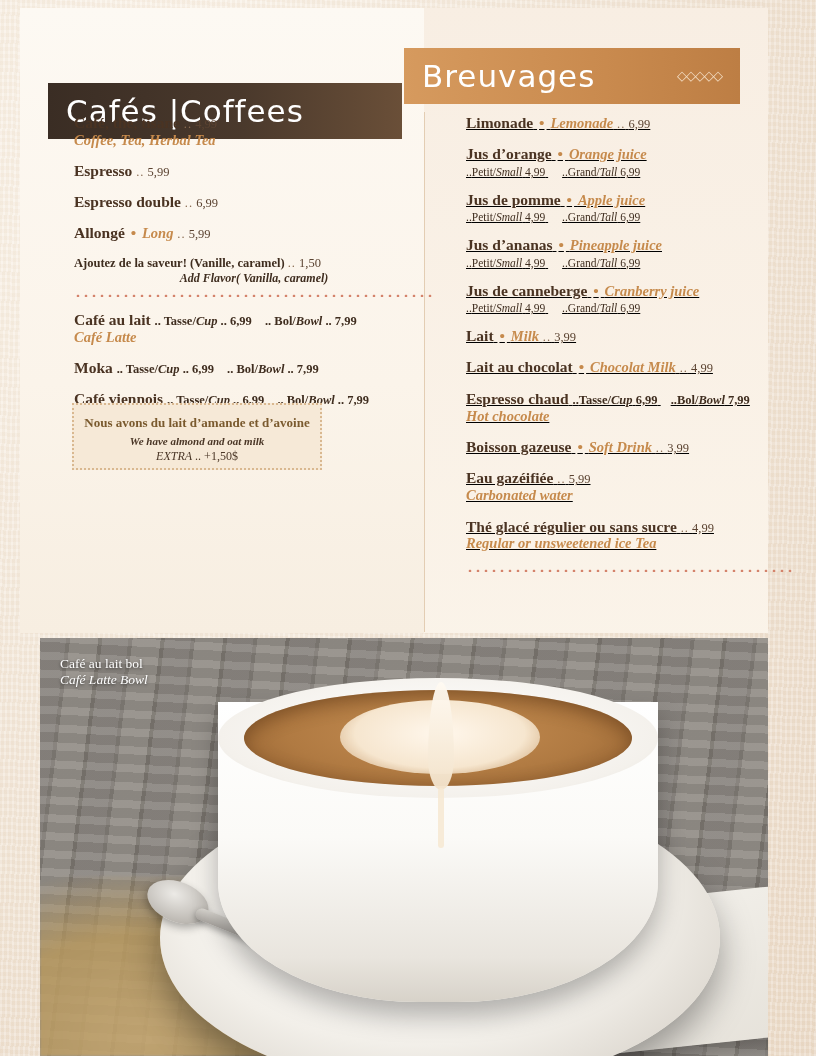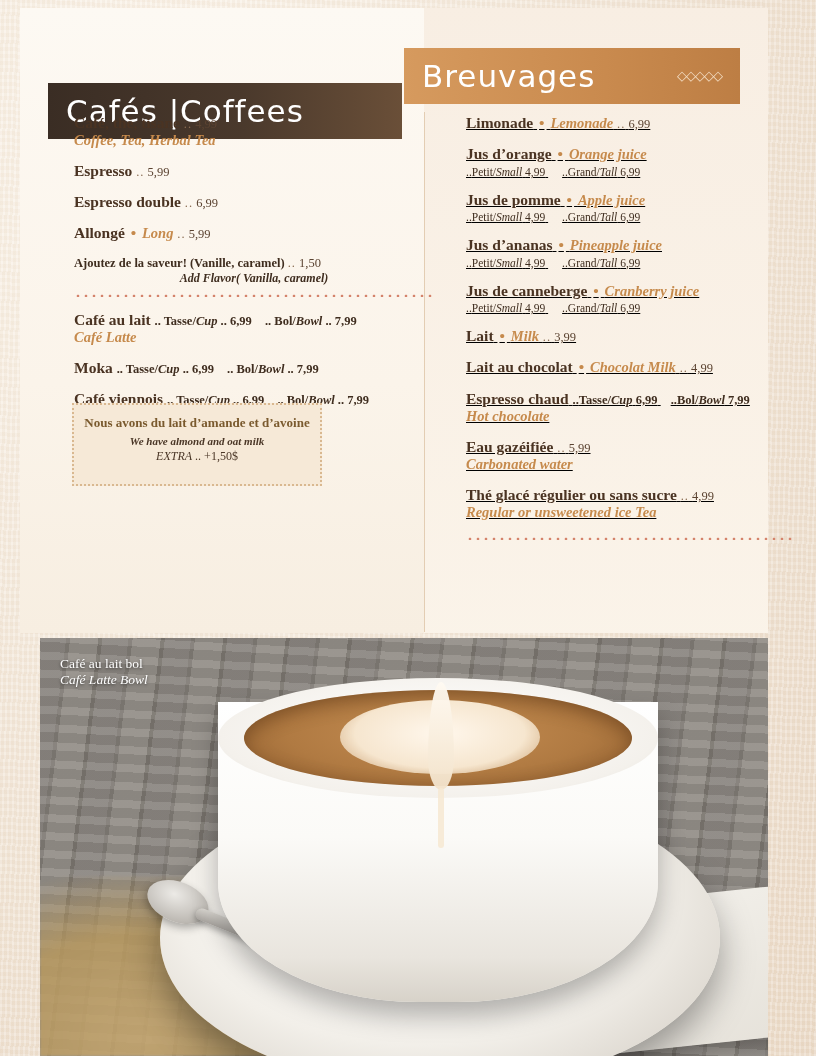--- a/index.html
+++ b/index.html
@@ -128,21 +128,21 @@
   .cupbowl { font-size:12.5px; color:#3f2d1f; white-space:nowrap; }
   .cupbowl .seg { margin-right:10px; }
   .cupbowl i { font-style:italic; }
 
   
   .milk-box{
     position:absolute; left:72px; top:403px; width:250px;
     border:2px dotted #d9b890;
     background:#f6e9d7;
     text-align:center;
-    padding:10px 10px 20px 10px;
+    padding:10px 10px 4px 10px;
   }
   .milk-box .l1{
     font-family:"Liberation Serif", serif; font-weight:bold; font-size:13px; color:#7a5a2e; line-height:1.2;
   }
   .milk-box .l2{
     font-family:"Liberation Serif", serif; font-weight:bold; font-style:italic; font-size:11px; color:#4a3626; margin-top:4px;
   }
   .milk-box .l3{
     font-family:"Liberation Serif", serif; font-size:12px; color:#4a3626; margin-top:2px;
   }
@@ -493,20 +493,28 @@
           </span>
           <span class="seg">
             <span class="dots">..</span><span>Bol/</span><i>Bowl</i>
             <span>7,99</span>
           </span>
         </span>
       </div>
       <div class="en">Hot chocolate</div>
     </div>
 
+    <div class="item">
+      <div class="fr">
+        <span>Boisson gazeuse</span>
+        <span class="bullet">•</span>
+        <span class="en">Soft Drink</span>
+        <span class="price"><span class="dots">..</span> <span>3,99</span></span>
+      </div>
+    </div>
 
     <div class="item">
       <div class="fr">
         <span>Eau gazéifiée</span>
         <span class="price"><span class="dots">..</span> <span>5,99</span></span>
       </div>
       <div class="en">Carbonated water</div>
     </div>
 
     <div class="item">

